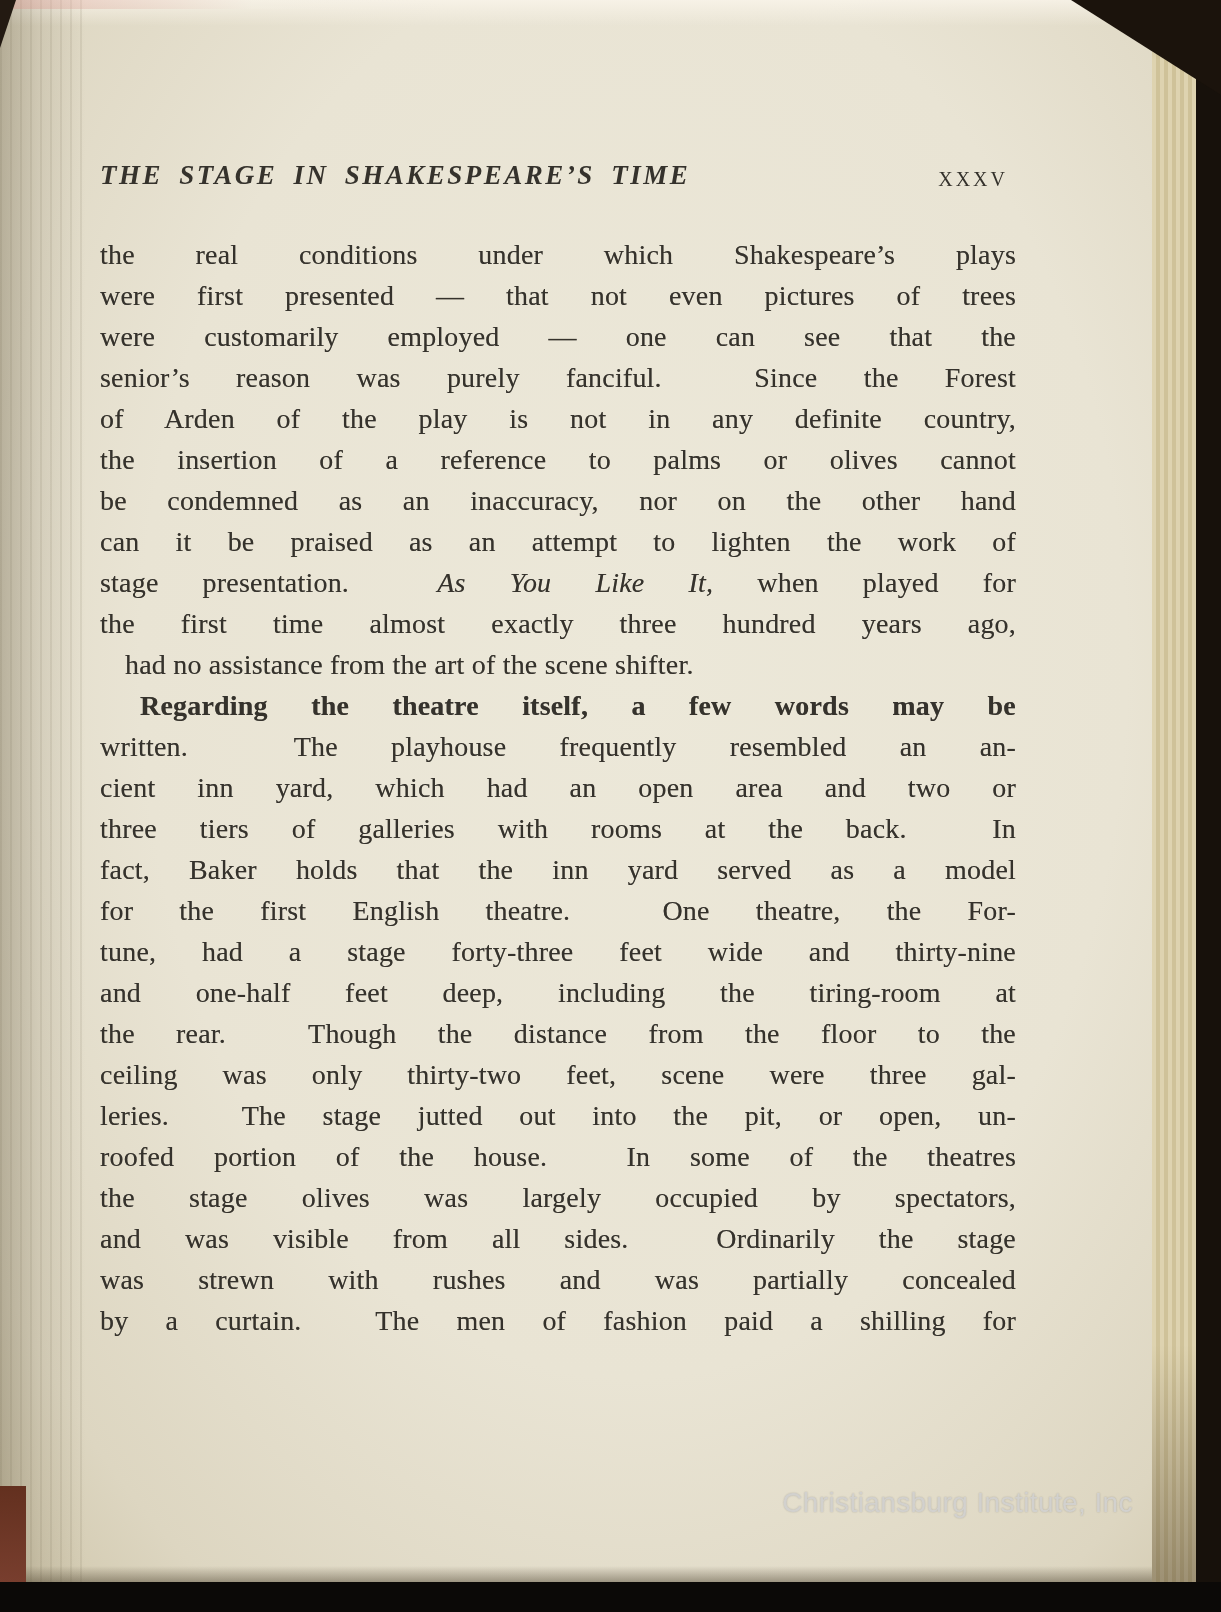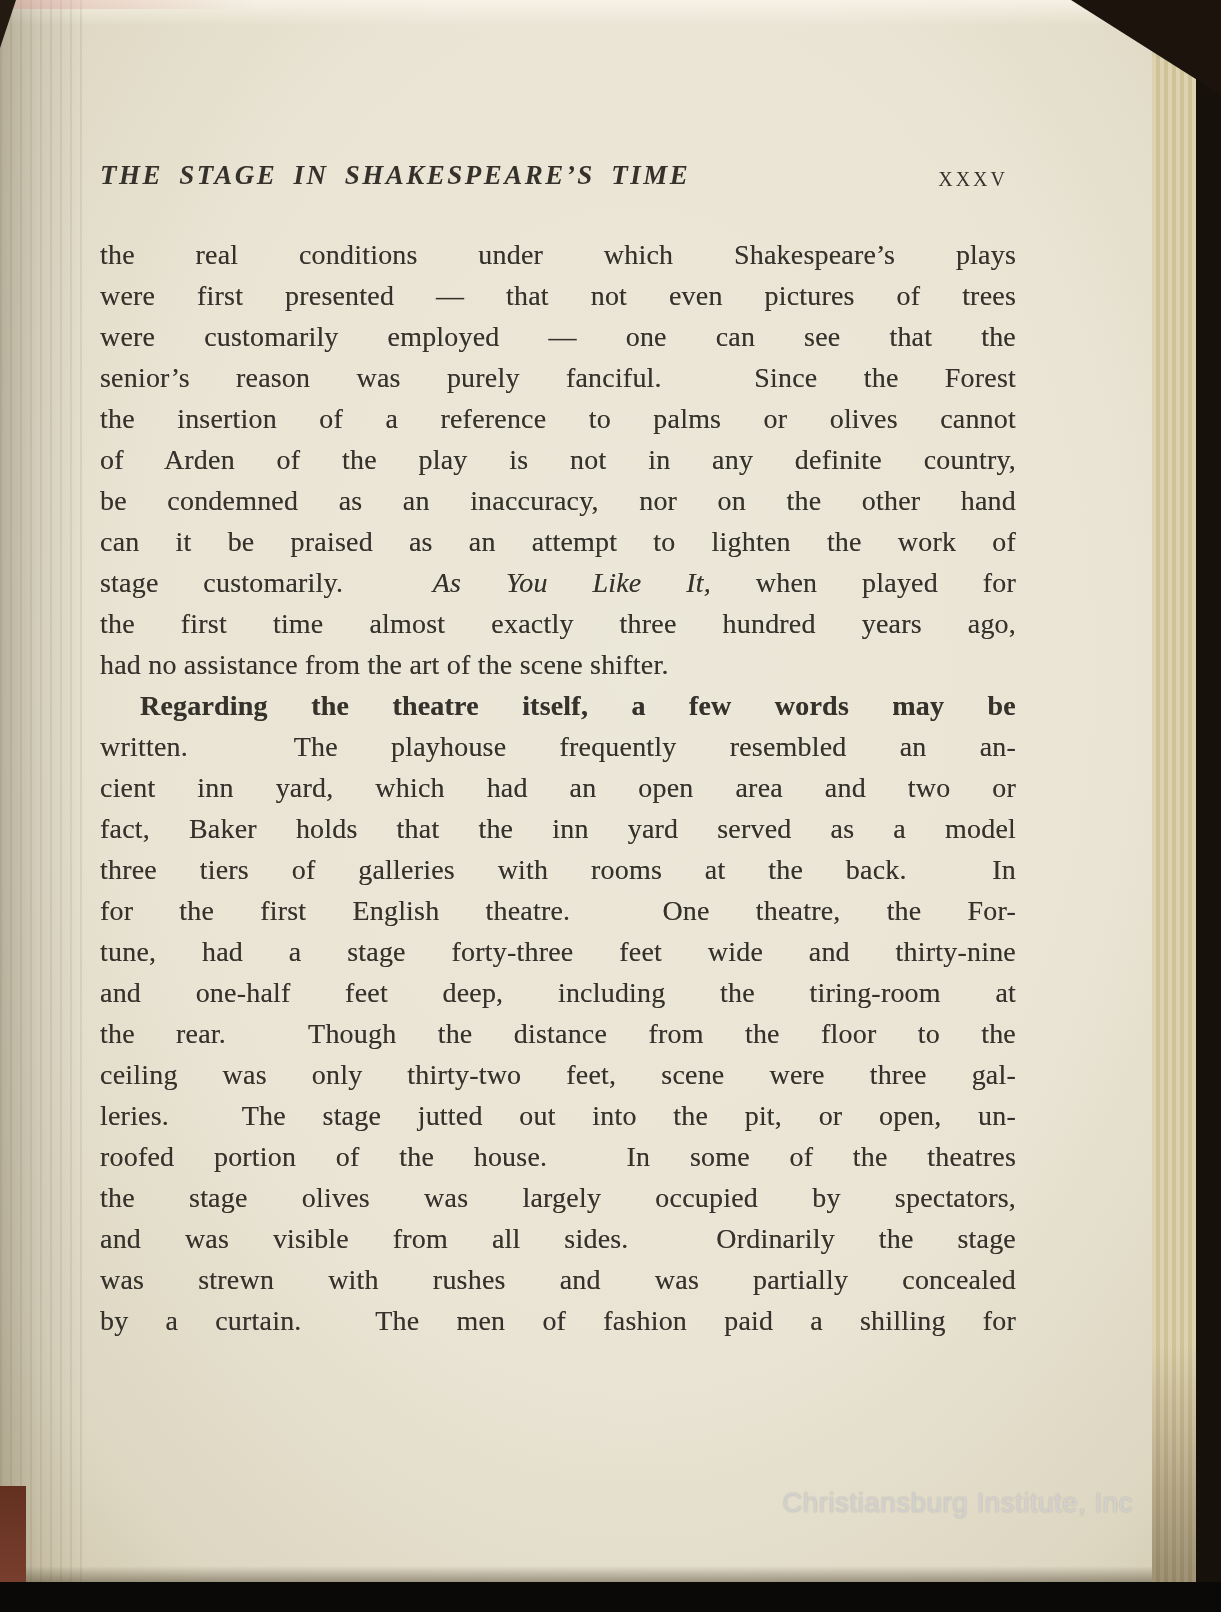--- a/index.html
+++ b/index.html
@@ -81,21 +81,21 @@
     font-size:28px; line-height:41px;
     letter-spacing:0.2px;
     text-shadow:0 0 0.5px rgba(50,45,40,0.5);
   }
   .line {
     white-space:pre-wrap;
     text-align:justify;
     text-align-last:justify;
     height:41px; overflow:hidden;
   }
-  .line.last { text-align-last:left; }
+  .line.last { text-align-last:left;margin-left:25px; }
   .line.indent { text-indent:40px;font-weight:bold; }
   .italic { font-style:italic;margin-top:31px; }
 
   .watermark {
     position:absolute; right:88px; top:1487px;
     font-family:"Liberation Sans","DejaVu Sans",sans-serif;
     font-size:28px; letter-spacing:0.4px;
     color:var(--watermark); opacity:0.95;
     text-shadow:0 0 2px rgba(90,90,90,0.35);
   }
@@ -113,34 +113,34 @@
       <span class="header-title">THE STAGE IN SHAKESPEARE’S TIME</span>
       <span class="page-number">xxxv</span>
     </div>
 
     <div class="text-block">
       <div>
         <div class="line">the real conditions under which Shakespeare’s plays</div>
         <div class="line">were first presented — that not even pictures of trees</div>
         <div class="line">were customarily employed — one can see that the</div>
         <div class="line">senior’s reason was purely fanciful.  Since the Forest</div>
+        <div class="line">of Arden of the play is not in any definite country,</div>
         <div class="line">the insertion of a reference to palms or olives cannot</div>
-        <div class="line">of Arden of the play is not in any definite country,</div>
         <div class="line">be condemned as an inaccuracy, nor on the other hand</div>
         <div class="line">can it be praised as an attempt to lighten the work of</div>
-        <div class="line"><span>stage customarily.  </span><span class="italic">As You Like It,</span><span> when played for</span></div>
+        <div class="line"><span>stage presentation.  </span><span class="italic">As You Like It,</span><span> when played for</span></div>
         <div class="line">the first time almost exactly three hundred years ago,</div>
         <div class="line last">had no assistance from the art of the scene shifter.</div>
       </div>
       <div>
         <div class="line indent">Regarding the theatre itself, a few words may be</div>
         <div class="line">written.  The playhouse frequently resembled an an-</div>
         <div class="line">cient inn yard, which had an open area and two or</div>
+        <div class="line">three tiers of galleries with rooms at the back.  In</div>
         <div class="line">fact, Baker holds that the inn yard served as a model</div>
-        <div class="line">three tiers of galleries with rooms at the back.  In</div>
         <div class="line">for the first English theatre.  One theatre, the For-</div>
         <div class="line">tune, had a stage forty-three feet wide and thirty-nine</div>
         <div class="line">and one-half feet deep, including the tiring-room at</div>
         <div class="line">the rear.  Though the distance from the floor to the</div>
         <div class="line">ceiling was only thirty-two feet, scene were three gal-</div>
         <div class="line">leries.  The stage jutted out into the pit, or open, un-</div>
         <div class="line">roofed portion of the house.  In some of the theatres</div>
         <div class="line">the stage olives was largely occupied by spectators,</div>
         <div class="line">and was visible from all sides.  Ordinarily the stage</div>
         <div class="line">was strewn with rushes and was partially concealed</div>

